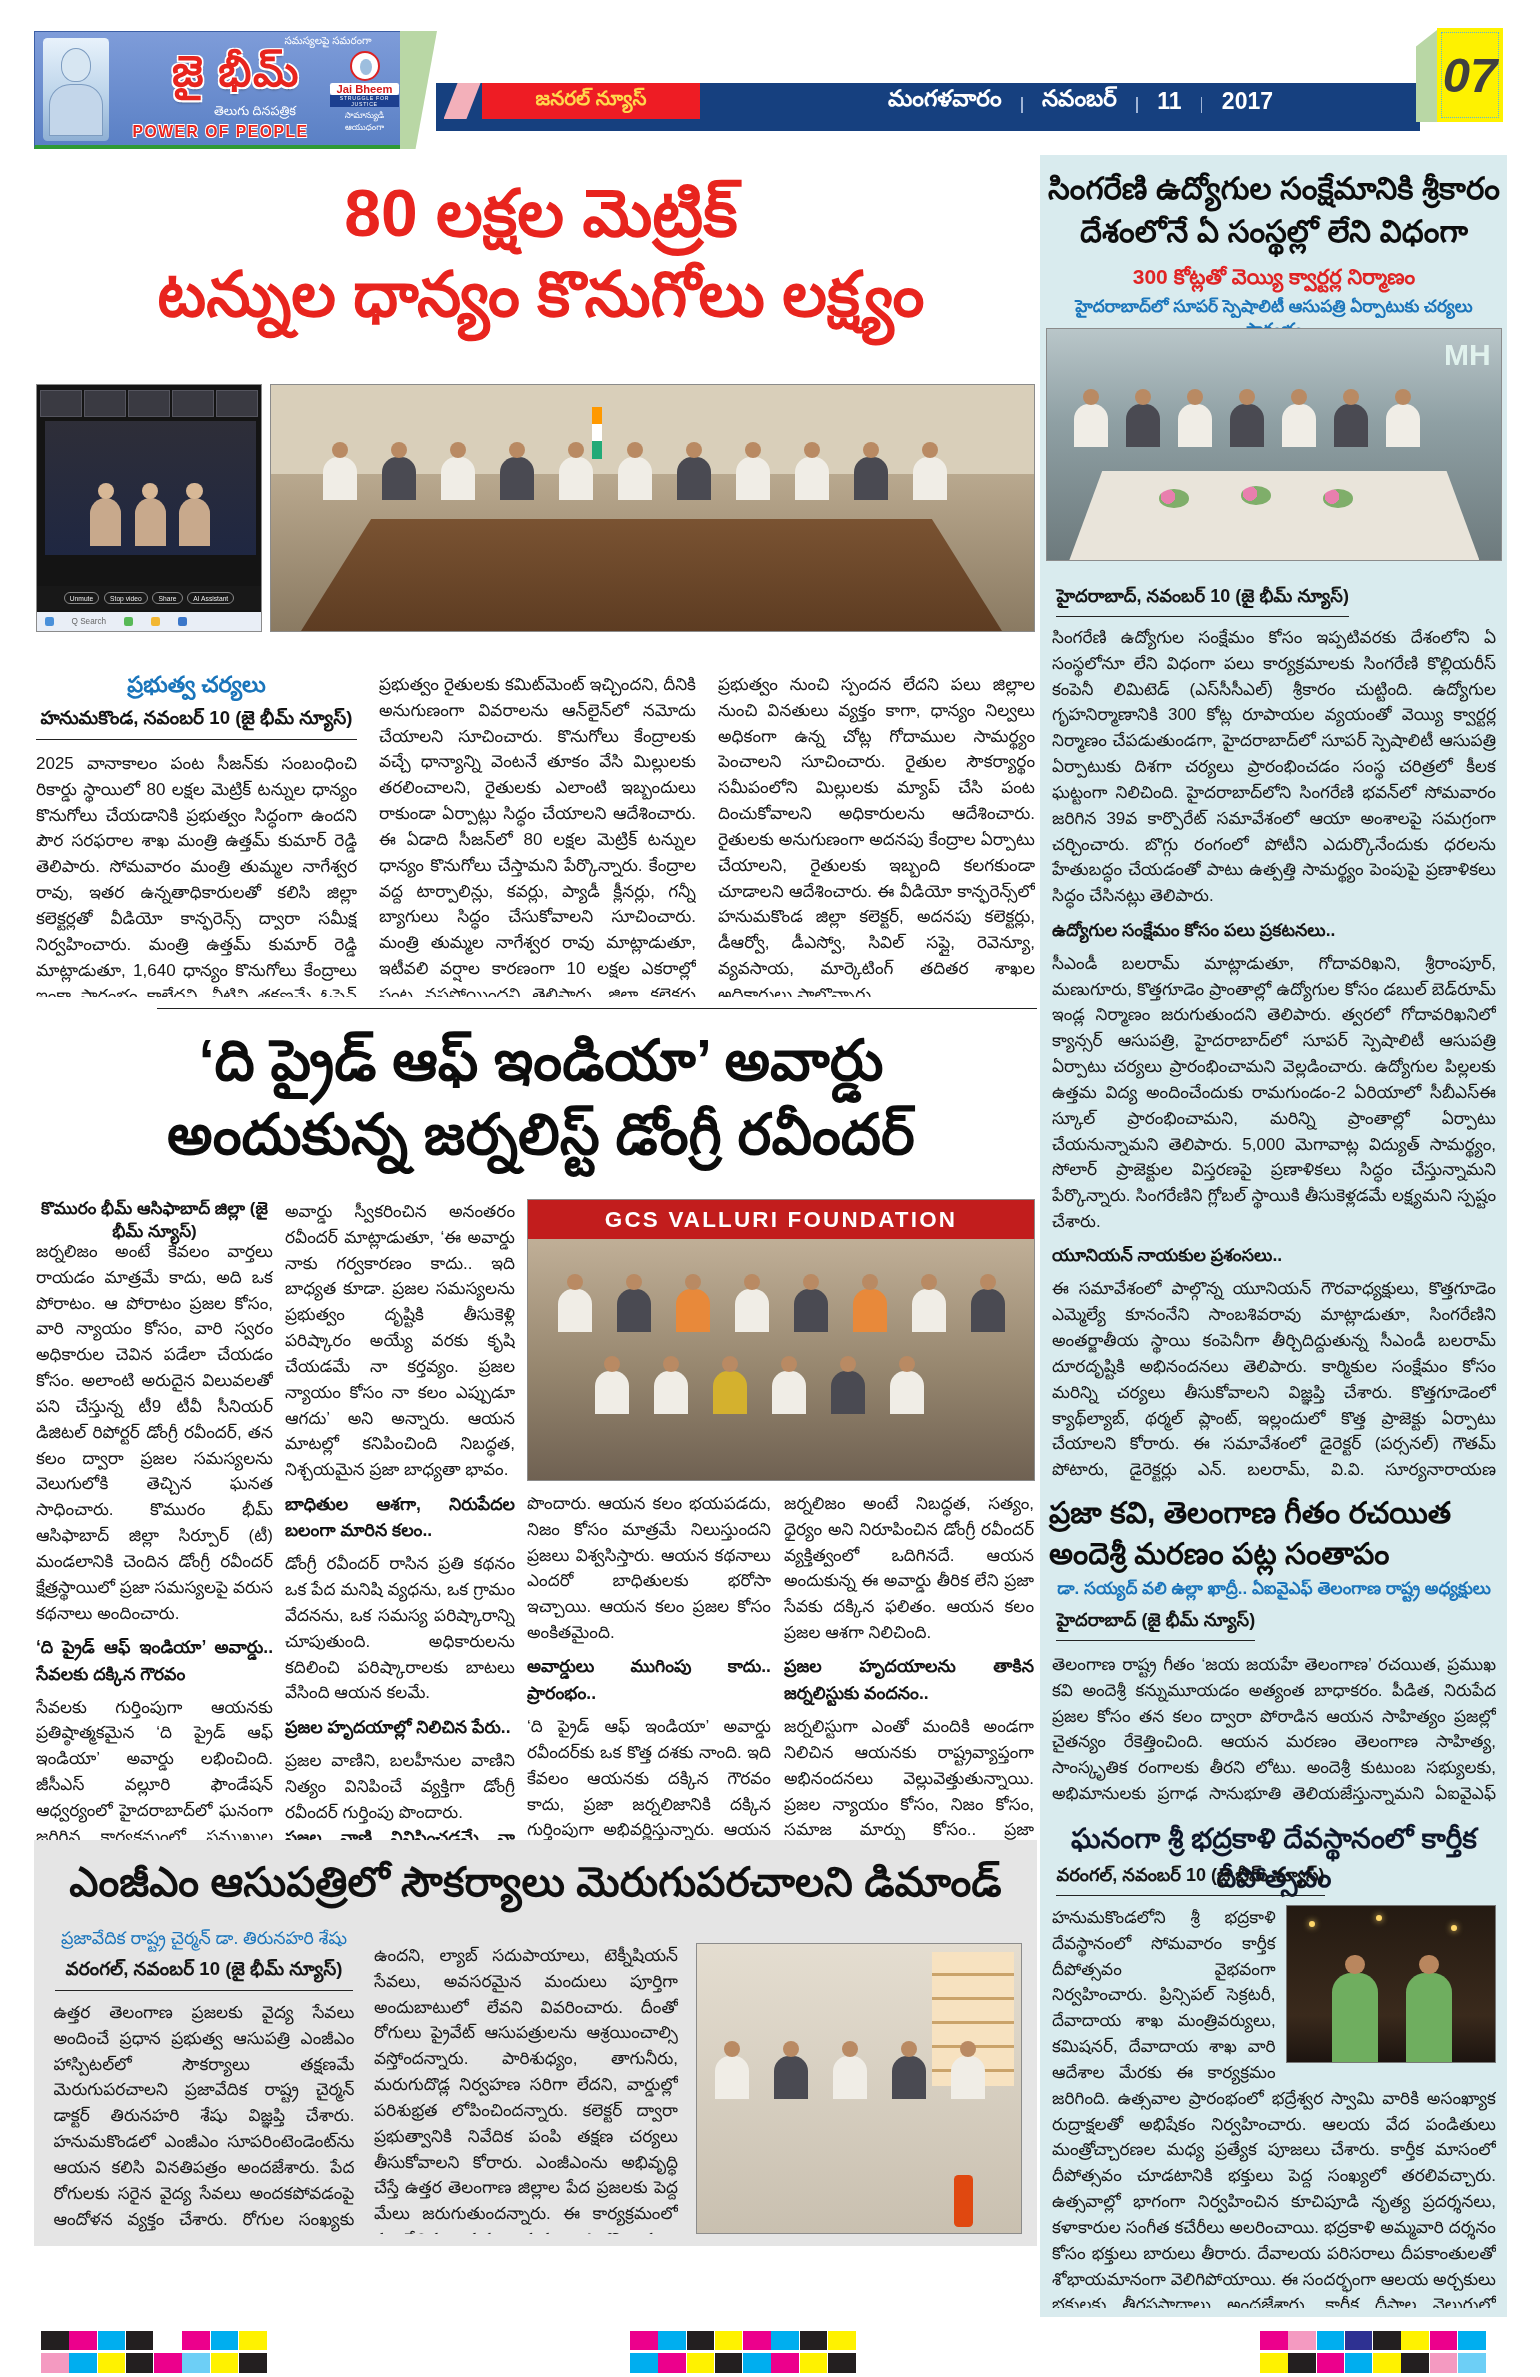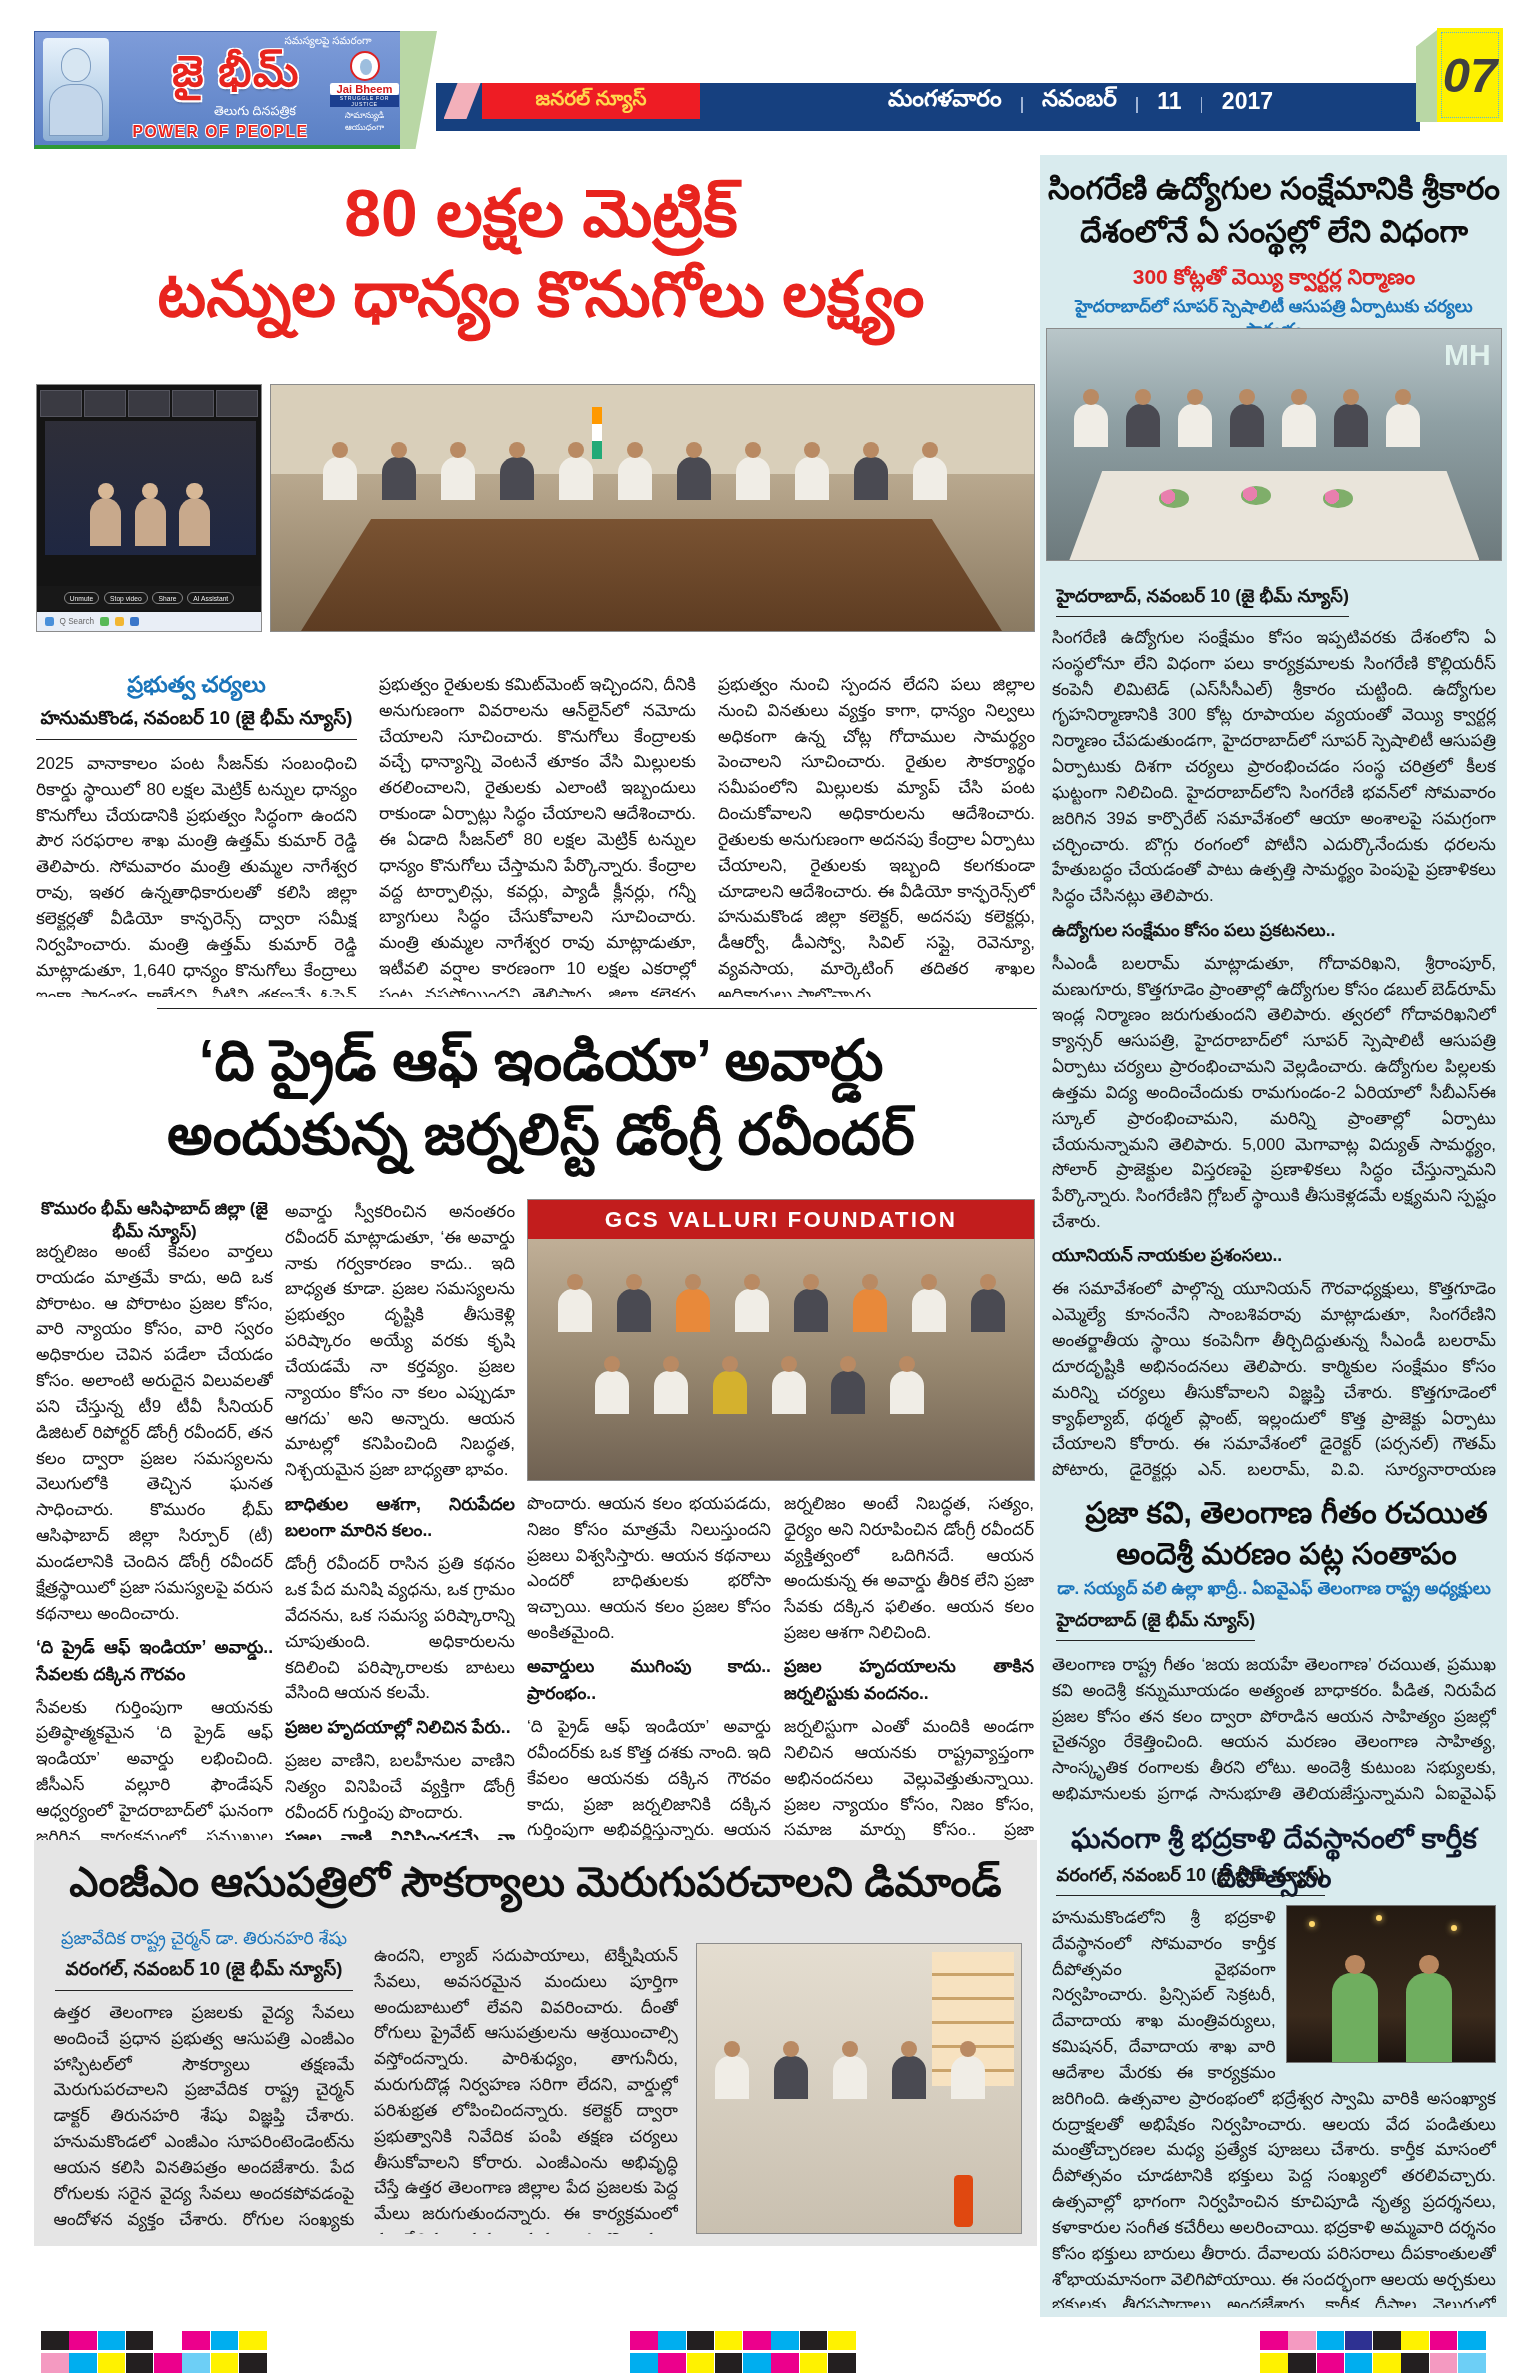--- a/index.html
+++ b/index.html
@@ -40,21 +40,21 @@
 .lead-h .l2{font-size:63px}
 .photo{border:0.7px solid #8b8b8b;overflow:hidden}
 .photoA{left:36px;top:384px;width:226px;height:248px;background:#141414}
 .pa-strip{position:absolute;left:0;top:4.5px;width:100%;height:27px;display:flex;gap:2.2px;padding:0 3px}
 .pa-strip div{flex:1;background:#3a3a42;border:0.7px solid #55555f}
 .pa-main{position:absolute;left:7.5px;top:36px;width:211px;height:134px;background:linear-gradient(180deg,#2e2e38,#1f2742);display:flex;align-items:flex-end;justify-content:center;gap:13.4px;padding-bottom:9px}
 .person{width:31px;height:48px;border-radius:16.4px 16.4px 0 0;background:#c8a98c;position:relative}
 .person:after{content:"";position:absolute;left:7.5px;top:-15px;width:16.4px;height:16.4px;border-radius:50%;background:#d8b896}
 .pa-toolbar{position:absolute;left:0;bottom:21px;width:100%;height:24px;background:#181818;display:flex;align-items:center;justify-content:center;gap:4.5px}
 .pill{border:0.7px solid #888;border-radius:9px;color:#eee;font-size:6.7px;padding:1.5px 5.2px;white-space:nowrap}
-.pa-task{position:absolute;left:0;bottom:0;width:100%;height:19.4px;background:#e9eef6;display:flex;align-items:center;gap:6px;padding:0 7.5px;color:#666;font-size:8.2px}
+.pa-task{position:absolute;left:0;bottom:0;width:100%;height:19.4px;background:#e9eef6;display:flex;align-items:center;gap:18px;padding:0 7.5px;color:#666;font-size:8.2px}
 .dot{width:9px;height:9px;border-radius:2.2px}
 .photoB{left:270px;top:384px;width:765px;height:248px;background:linear-gradient(180deg,#cfc3ab 0%,#b3a288 45%,#8a7a62 100%)}
 .pb-wall{position:absolute;left:0;top:0;width:100%;height:89px;background:#d9cfba}
 .pb-table{position:absolute;left:30px;bottom:0;width:701px;height:112px;background:linear-gradient(180deg,#7a5332,#5d3c22);clip-path:polygon(10% 0,90% 0,100% 100%,0 100%)}
 .pb-flag{position:absolute;left:321px;top:22.4px;width:10.4px;height:52px;background:linear-gradient(180deg,#f90 33%,#fff 33% 66%,#2a7 66%)}
 .pplrow{position:absolute;display:flex;gap:25px}
 .pp{width:34px;height:43px;border-radius:15px 15px 0 0;background:#f0ede6;position:relative}
 .pp:after{content:"";position:absolute;left:9px;top:-15px;width:16.4px;height:16.4px;border-radius:50%;background:#b98a63}
 .pp.d{background:#4a4a52}
 
@@ -91,21 +91,21 @@
 .rp{position:absolute}
 .sg-h{left:7.5px;top:13.4px;width:453px;text-align:center;font-weight:800;font-size:31px;line-height:1.38;color:#0d0d0d}
 .sg-red{left:7.5px;top:110px;width:453px;text-align:center;color:#e02424;font-weight:800;font-size:21px}
 .sg-blue{left:7.5px;top:142px;width:453px;text-align:center;color:#1a75bb;font-weight:800;font-size:17px}
 .sg-photo{left:6px;top:173px;width:456px;height:233px;background:linear-gradient(180deg,#b9c6c9 0%,#8fa0a4 40%,#6d7a7d 100%);border:0.7px solid #8b8b8b;overflow:hidden}
 .sgp-table{position:absolute;left:22.4px;bottom:0;width:410px;height:89px;background:#e9e4da;clip-path:polygon(8% 0,92% 0,100% 100%,0 100%)}
 .bouquet{position:absolute;width:30px;height:19.4px;border-radius:50%;background:radial-gradient(circle at 30% 40%,#e87fae 0 30%,#7fae6a 31% 100%)}
 .sg-mh{position:absolute;right:10.4px;top:9px;color:#eafcf6;font-weight:800;font-size:30px;opacity:.85}
 .sg-dl{left:16.4px;top:431px}
 .sg-body{left:12px;top:470px;width:444px;height:857px}
-.an-h{left:20px;top:1338px;width:453px;text-align:center;font-weight:800;font-size:30px;line-height:1.35;color:#0d0d0d}
+.an-h{left:9px;top:1338px;width:453px;font-weight:800;font-size:30px;line-height:1.35;color:#0d0d0d}
 .an-sub{left:7.5px;top:1424px;width:453px;text-align:center;color:#1a75bb;font-weight:800;font-size:17px}
 .an-dl{left:16.4px;top:1455px}
 .an-body{left:12px;top:1497px;width:444px;height:158px}
 .bk-h{left:7.5px;top:1668px;width:453px;text-align:center;font-weight:800;font-size:28px;color:#0f172a}
 .bk-dl{left:16.4px;top:1710px}
 .bk-body{left:12px;top:1750px;width:444px;height:403px}
 .bk-photo{float:right;width:210px;height:158px;margin:0 0 7.5px 10.4px;background:linear-gradient(180deg,#241a12 0%,#3a2a1c 70%,#1c1410 100%);border:0.7px solid #777;position:relative}
 .saree{position:absolute;bottom:0;width:46px;height:89px;border-radius:19.4px 19.4px 0 0;background:#6fae5f}
 .saree:after{content:"";position:absolute;left:13.4px;top:-18px;width:19.4px;height:19.4px;border-radius:50%;background:#b9865e}
 .lightdot{position:absolute;width:6px;height:6px;border-radius:50%;background:#ffd76a;box-shadow:0 0 6px #ffd76a}

